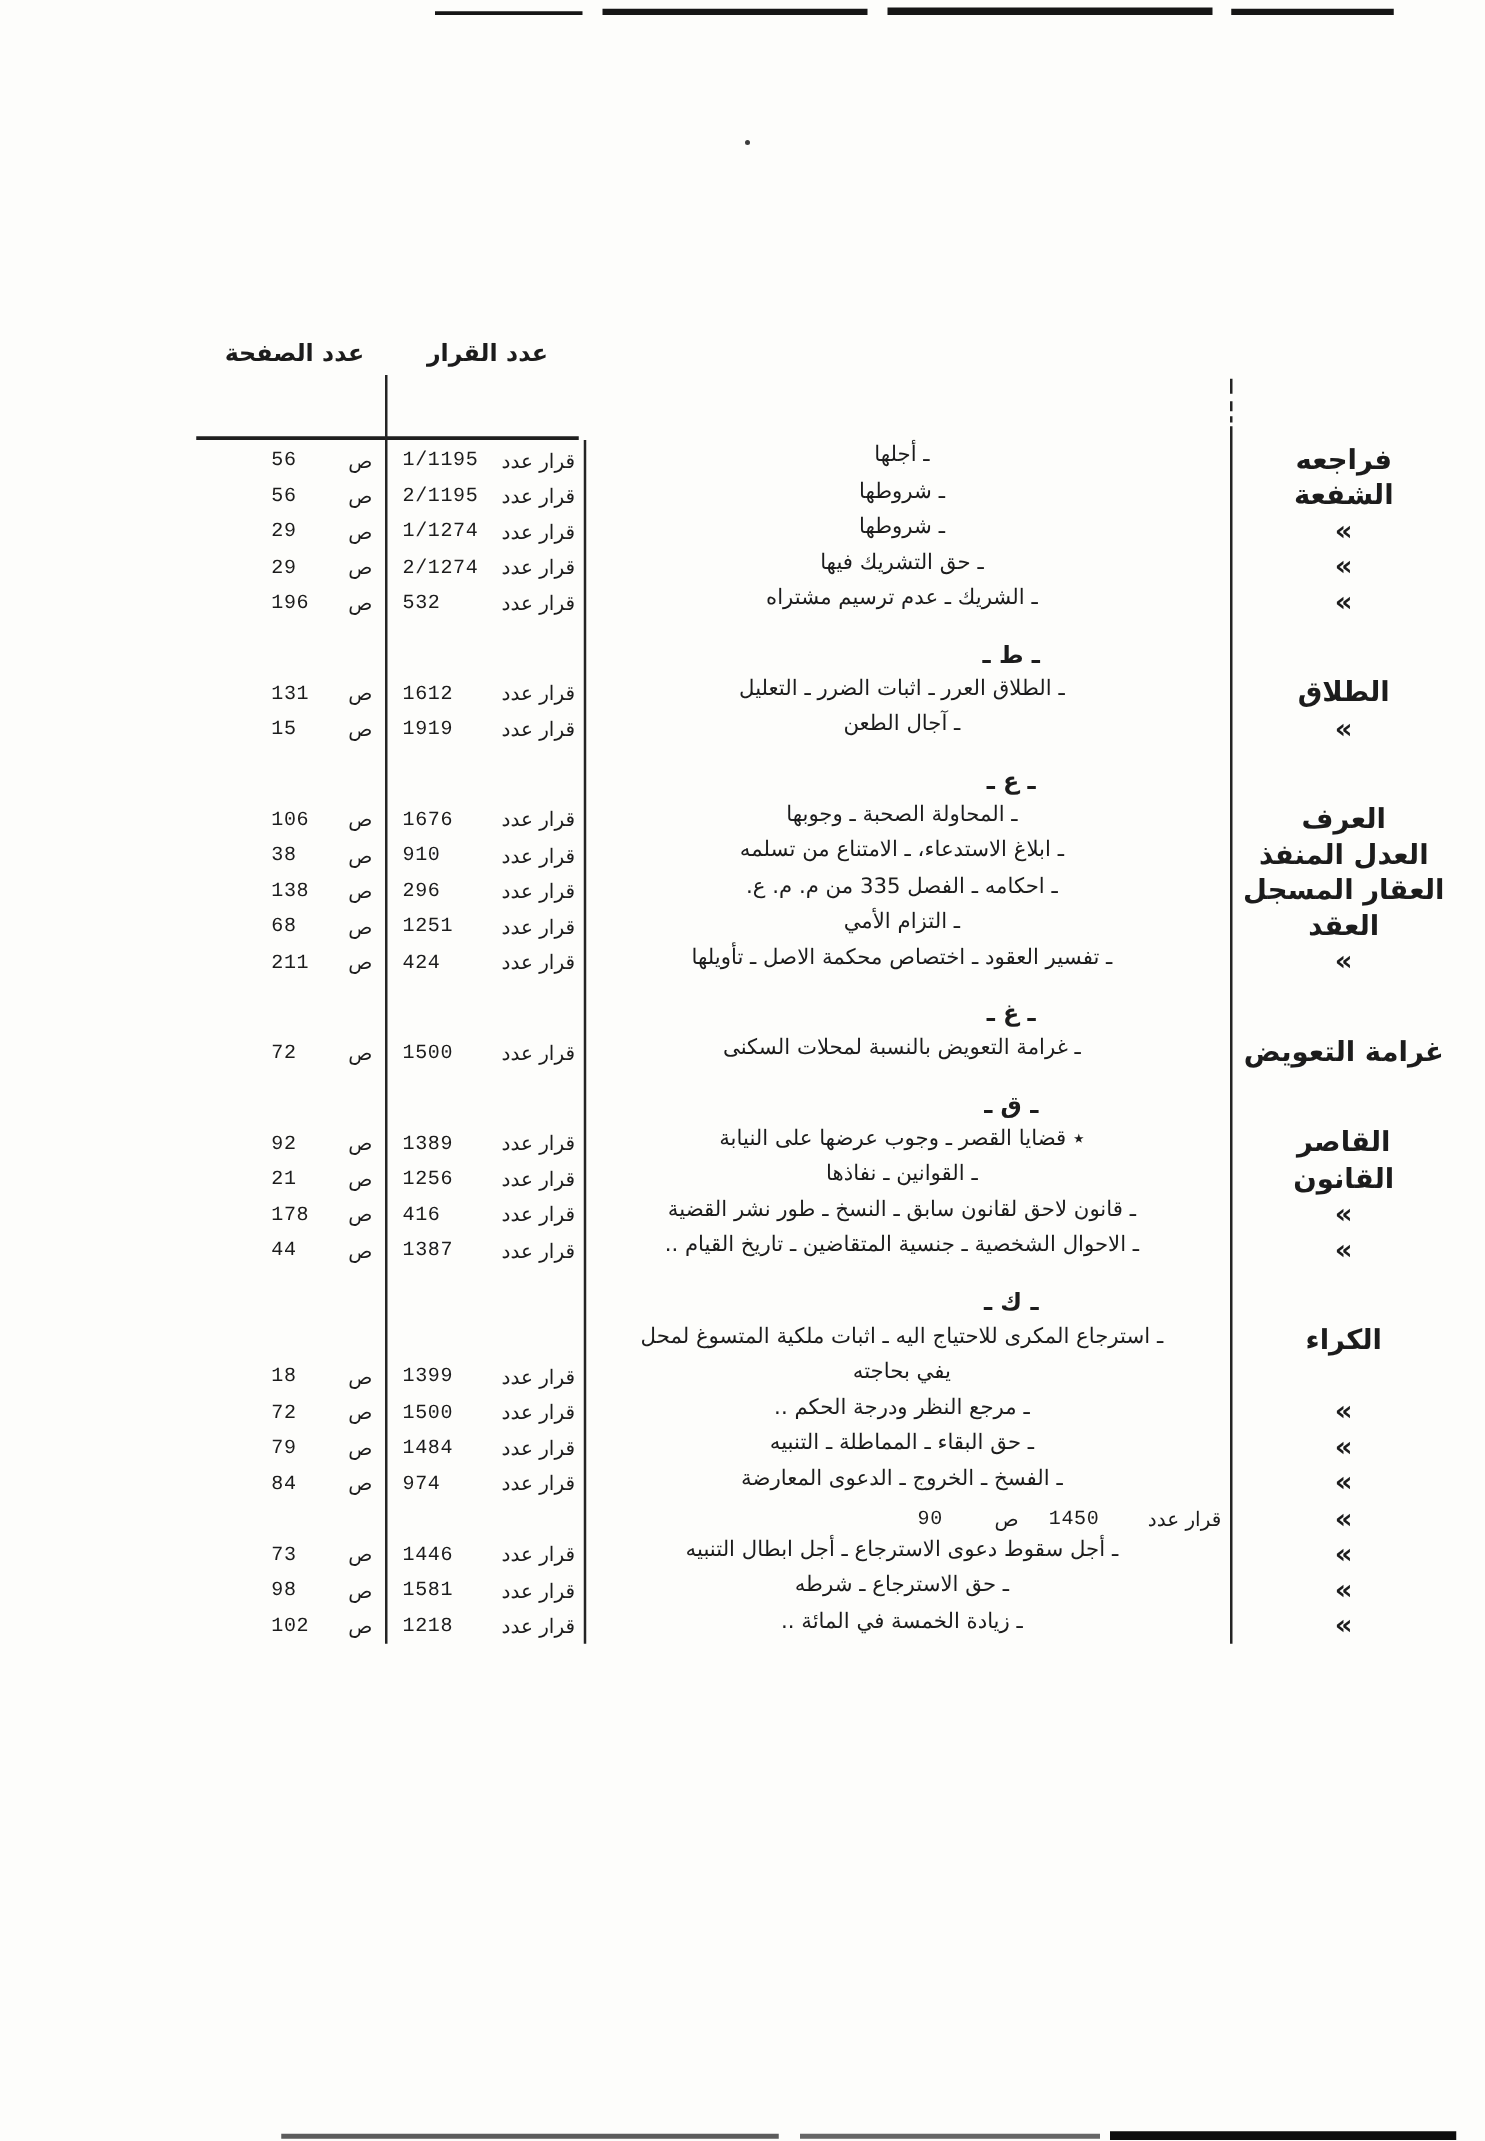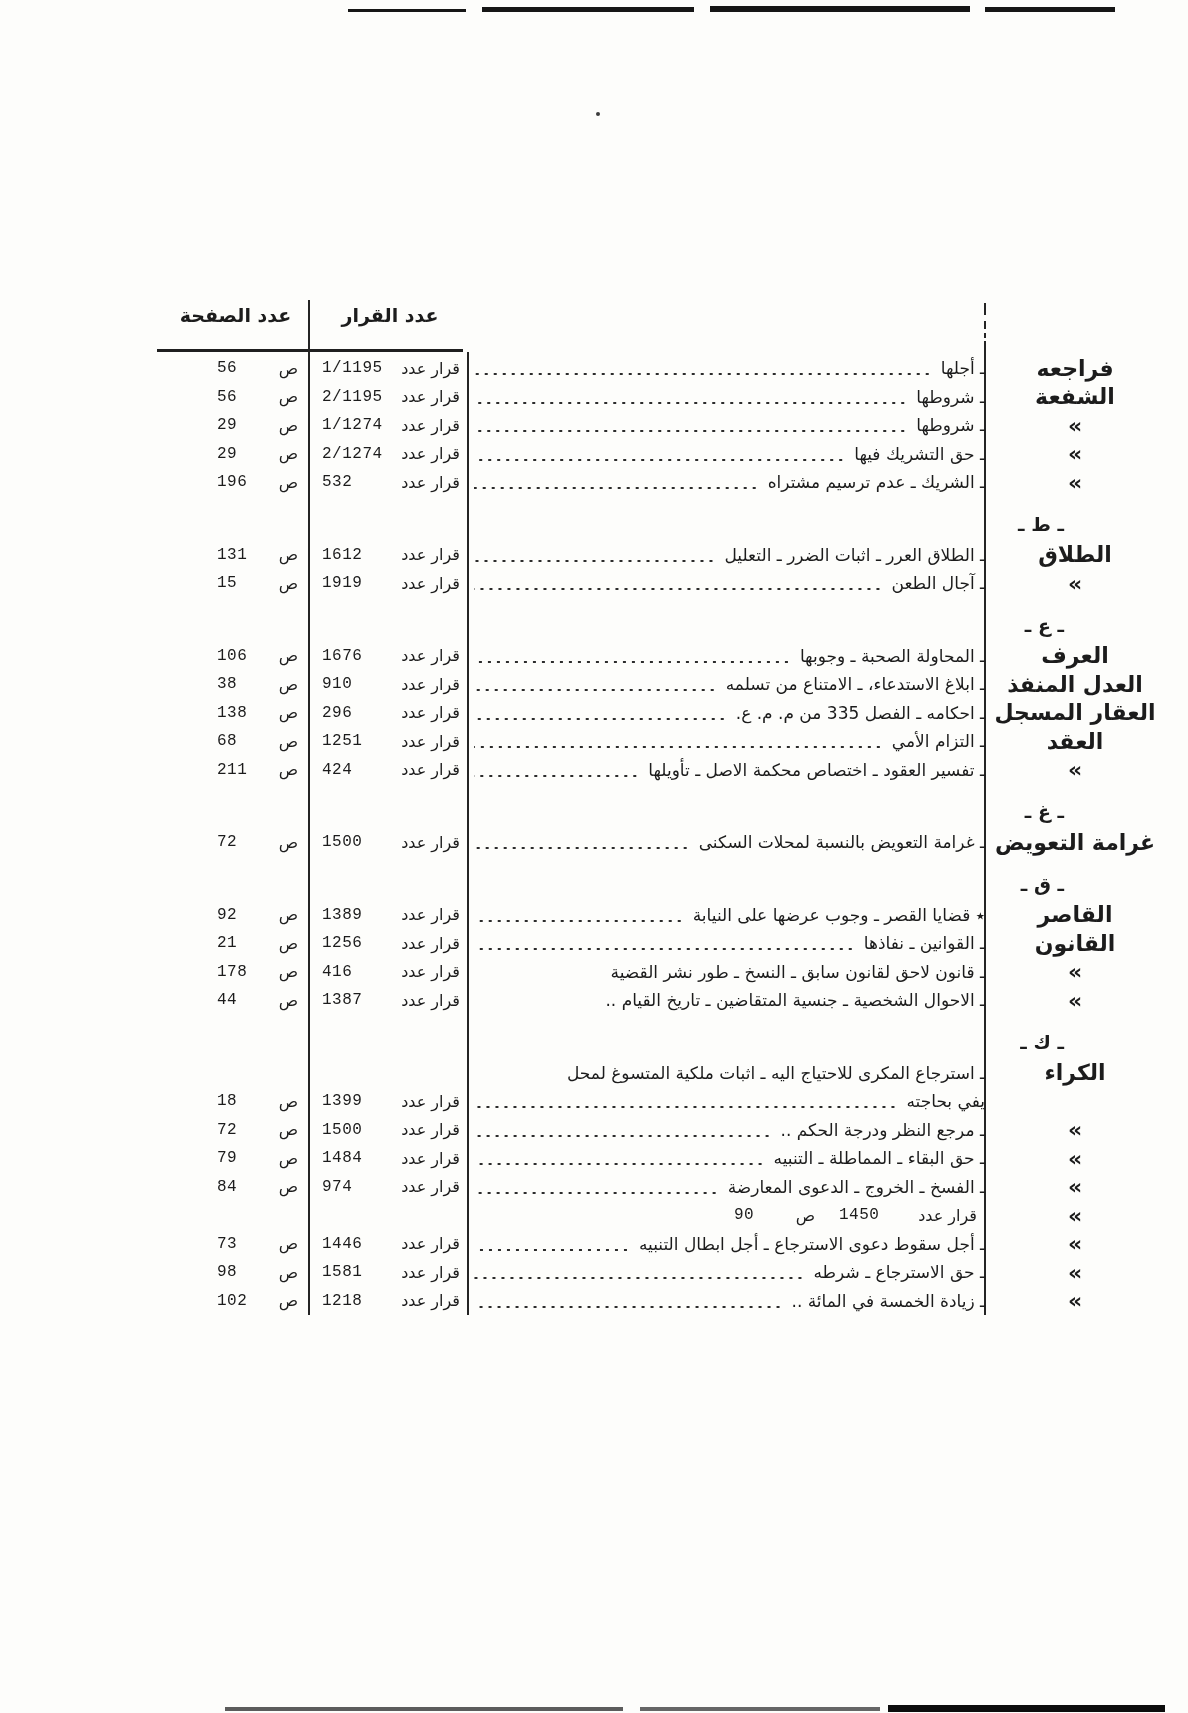--- a/index.html
+++ b/index.html
@@ -11,34 +11,34 @@
     font-family:"DejaVu Sans",sans-serif;
     color:#1c1c1c;
   }
   
   .artifact{position:absolute;background:#161616;}
   .speck{position:absolute;width:4px;height:4px;border-radius:50%;background:#3c3c3c;}
   
   .vrule{position:absolute;width:2px;background:#242424;}
   
   .col-header{
-    position:absolute;top:300px;height:30px;
+    position:absolute;top:268px;height:30px;
     display:flex;align-items:center;justify-content:center;
     font-weight:bold;font-size:19px;direction:rtl;white-space:nowrap;
   }
   .h-underline{position:absolute;left:157px;top:349px;width:306px;height:3px;background:#1f1f1f;}
   
   .table-body{position:absolute;left:159px;top:354px;width:1006px;}
   .t-row{display:flex;direction:rtl;height:28.5px;align-items:center;}
   .t-section{height:44px;display:flex;direction:rtl;align-items:center;padding-top:10px;box-sizing:border-box;}
-  .t-section .sec-wrap{width:446px;margin-right:76px;}
+  .t-section .sec-wrap{width:446px;margin-right:108px;text-align:center;}
   .section-letter{font-weight:bold;font-size:19px;display:inline-block;transform:translateX(-25px);}
   .cell{box-sizing:border-box;height:100%;display:flex;align-items:center;}
   .cat{width:180px;justify-content:center;font-weight:bold;font-size:22px;white-space:nowrap;}
-  .ent{width:517px;direction:rtl;font-size:17px;}
+  .ent{width:517px;direction:rtl;padding-right:10px;font-size:17px;flex-direction:column;}
   .etext{white-space:nowrap;}
   .dots{
     flex:1;height:6px;margin:0 9px 0 6px;align-self:center;margin-top:12px;
     background-image:radial-gradient(circle,#2c2c2c 1.2px,transparent 1.45px);
     background-size:9px 6px;background-repeat:repeat-x;background-position:right center;
     min-width:12px;
   }
   .dec{width:156px;direction:rtl;justify-content:space-between;padding:0 8px 0 10px;font-size:16px;white-space:nowrap;}
   .pgc{width:153px;direction:rtl;justify-content:space-between;padding:0 14px 0 58px;font-size:16px;white-space:nowrap;}
   .num{font-family:Liberation Mono, monospace;font-size:16px;letter-spacing:0.5px;}

